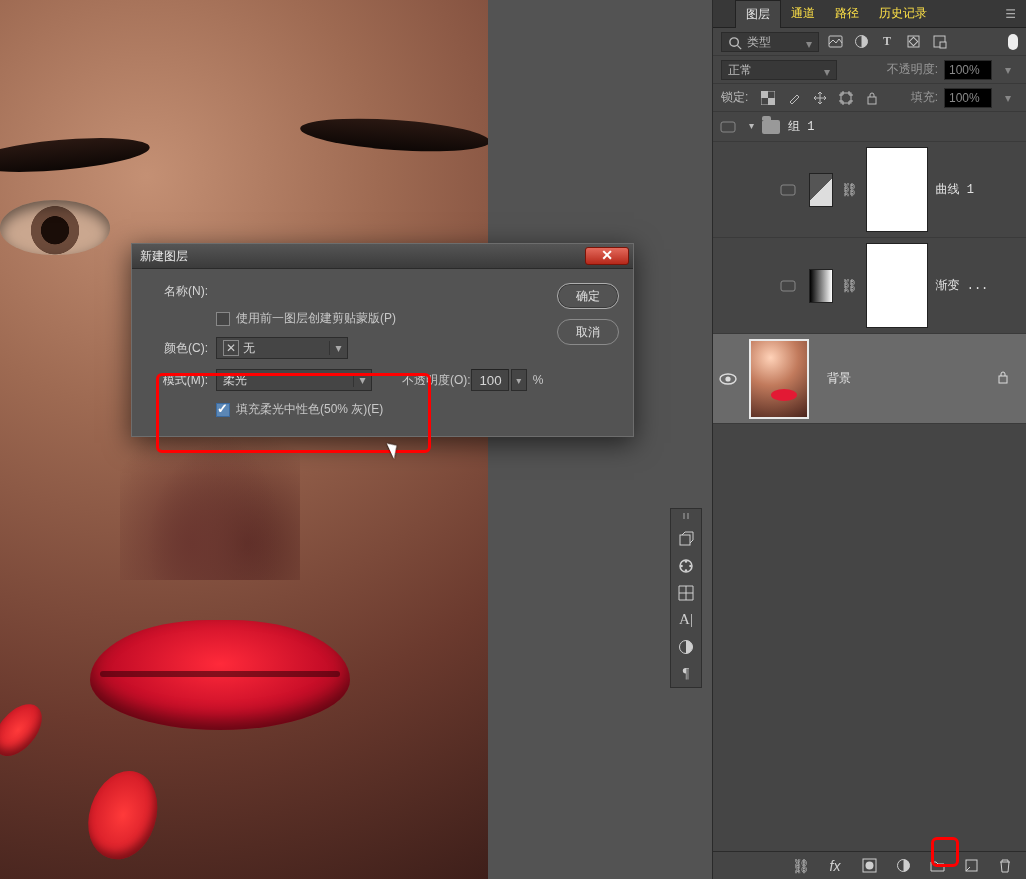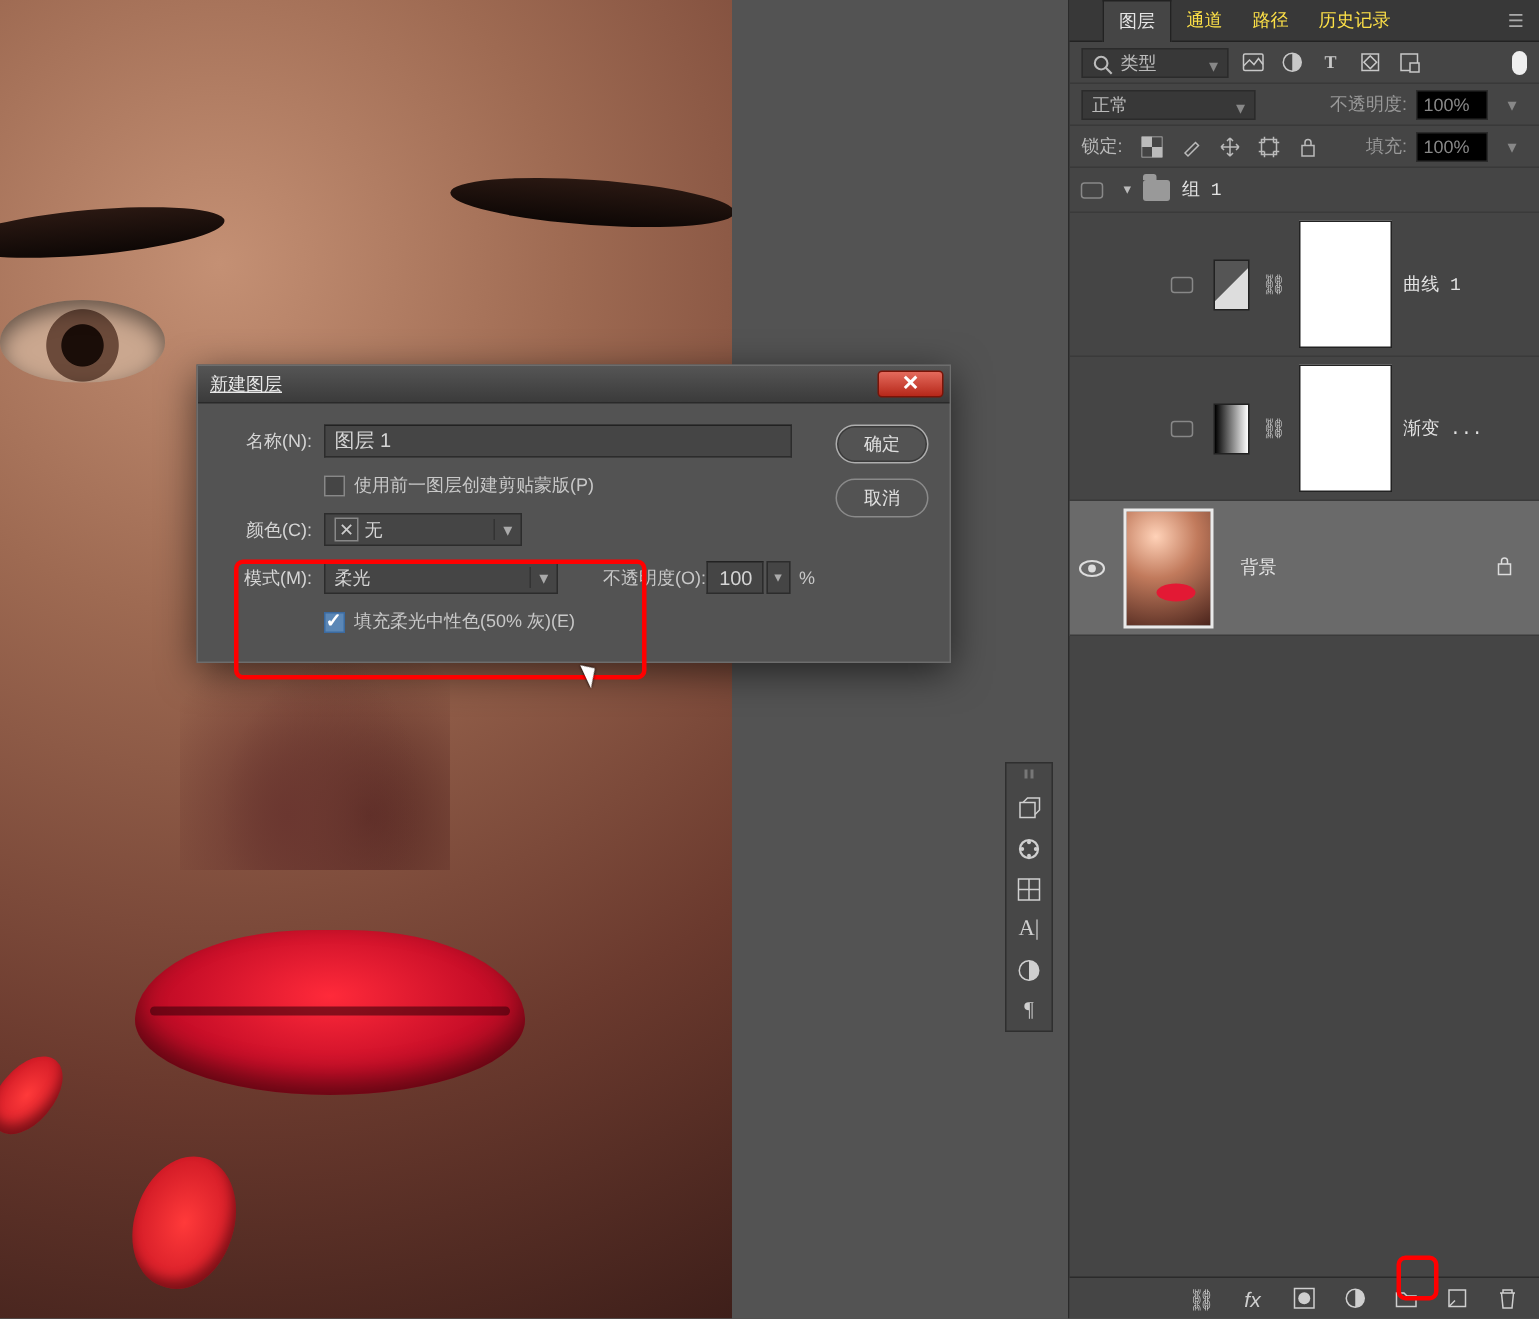--- a/index.html
+++ b/index.html
@@ -71,21 +71,21 @@
     border: 1px solid #6d6d6d;
     box-shadow: 0 6px 25px rgba(0,0,0,0.6);
   }
   .titlebar {
     height: 25px;
     background: linear-gradient(#555,#3b3b3b);
     border-bottom: 1px solid #2a2a2a;
     display: flex; align-items: center; justify-content: space-between;
     padding: 0 4px 0 8px;
   }
-  .titlebar span { color: #e8e8e8; text-decoration: underline; }
+  .titlebar span { color: #e8e8e8; }
   .closebtn {
     width: 44px; height: 18px;
     background: linear-gradient(#e46a5c,#b6281a);
     border: 1px solid #7a1408;
     border-radius: 3px;
     color: #fff; text-align: center; line-height: 14px;
     font-weight: bold; font-size: 14px;
   }
   .dlg-body { padding: 14px 14px 18px 18px; position: relative; }
   .row { display: flex; align-items: center; margin-bottom: 10px; }
@@ -231,21 +231,20 @@
     <div class="closebtn">✕</div>
   </div>
   <div class="dlg-body">
     <div class="btns">
       <div class="dbtn primary">确定</div>
       <div class="dbtn">取消</div>
     </div>
 
     <div class="row">
       <span class="lbl">名称(N):</span>
-      <input class="text-input name-input" value="图层 1" style="">
     </div>
     <div class="row" style="padding-left:66px;">
       <span class="chk"></span>
       <span>使用前一图层创建剪贴蒙版(P)</span>
     </div>
     <div class="row">
       <span class="lbl">颜色(C):</span>
       <div class="select color-sel">
         <span style="display:flex;align-items:center;">
             <span class="x-swatch">✕</span>

